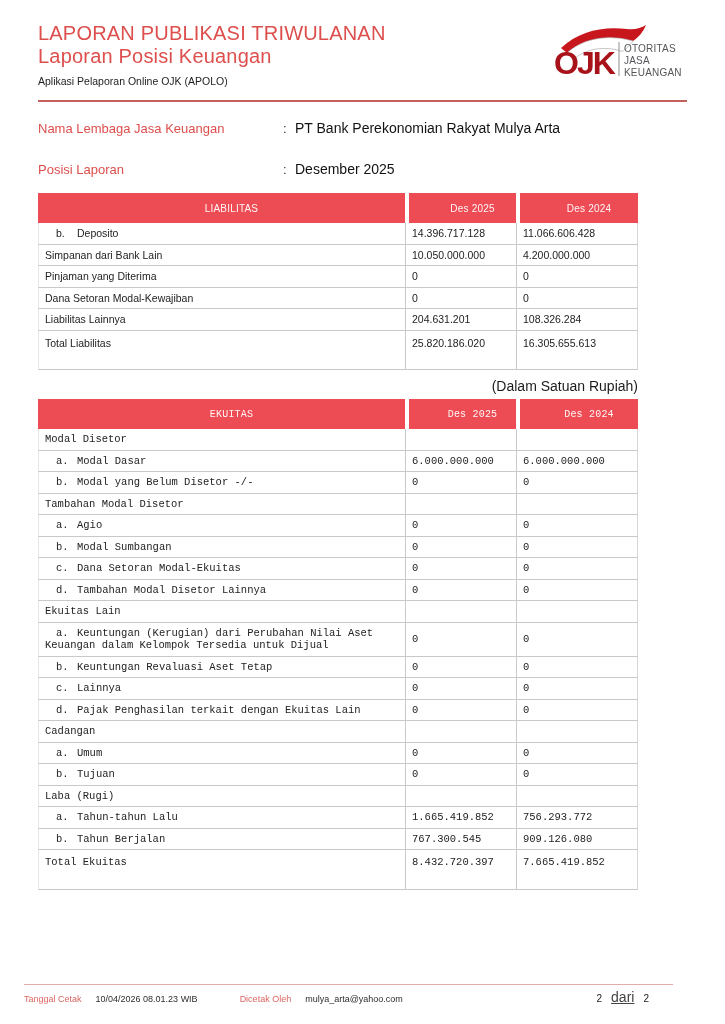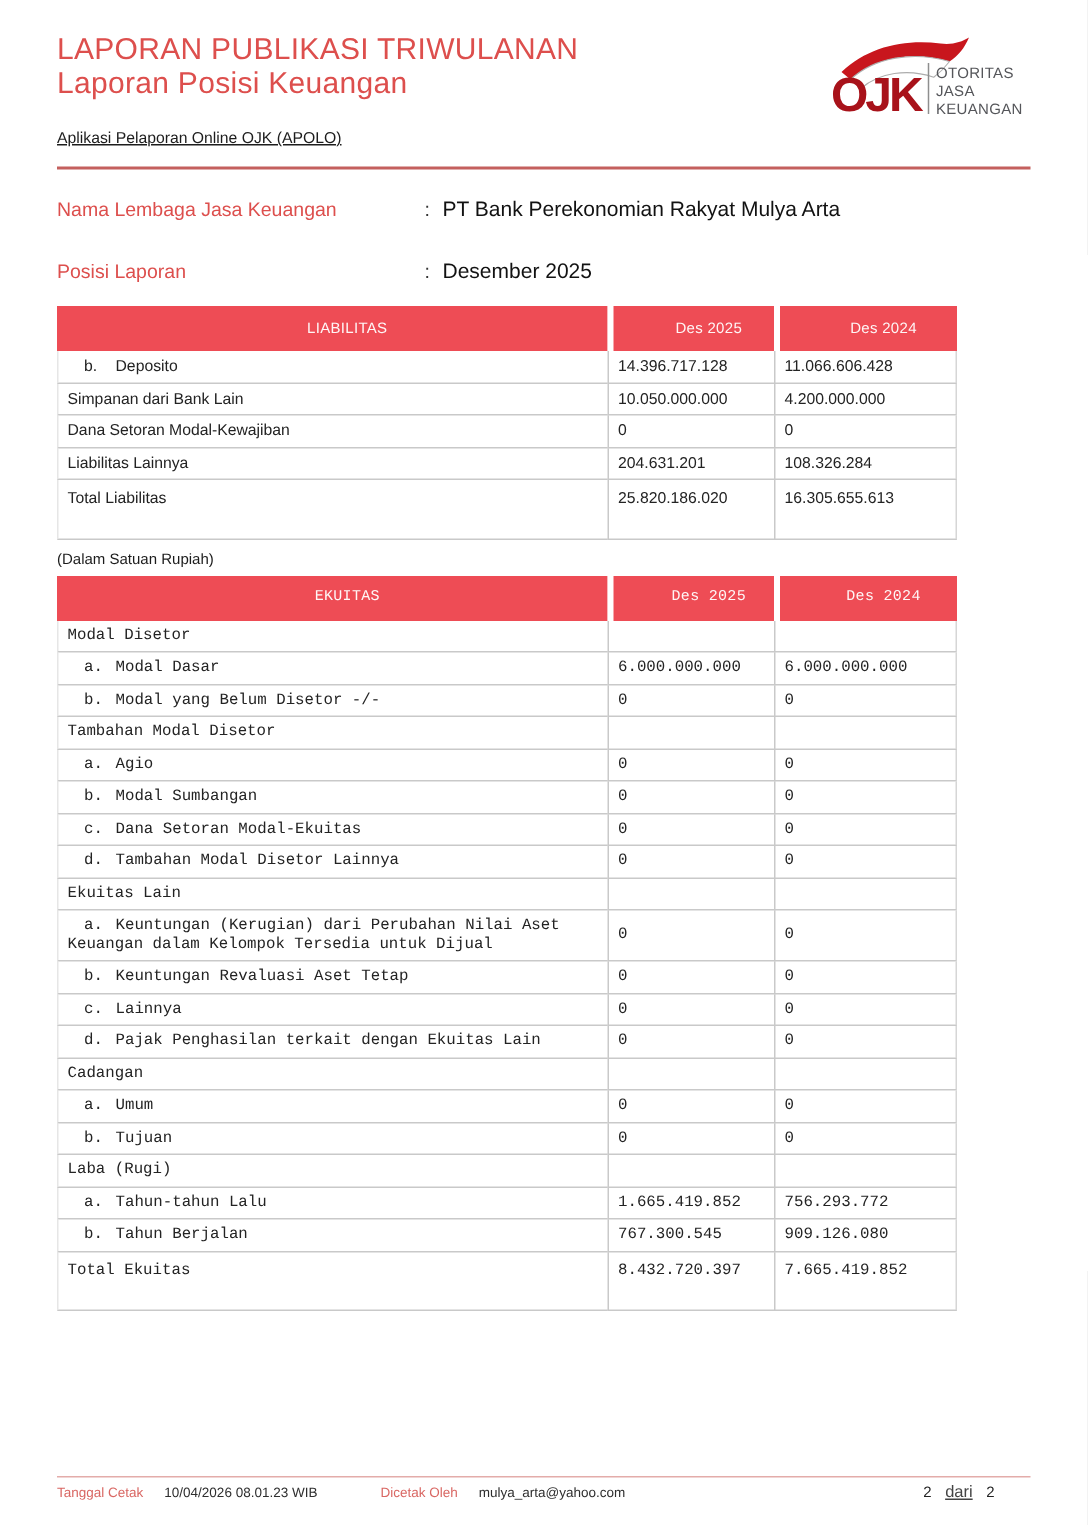--- a/index.html
+++ b/index.html
@@ -15,21 +15,21 @@
   *{margin:0;padding:0;box-sizing:border-box;}
   html,body{background:#e9e9e9;}
   body{font-family:"Liberation Sans","DejaVu Sans",sans-serif;}
   .page{
     position:relative;width:725px;height:1024px;background:#ffffff;
     margin:0 auto;padding:22px 38px 0 38px;overflow:hidden;
   }
   
   .hdr{display:flex;justify-content:space-between;align-items:flex-start;}
   .titles .title-line{font-size:20px;line-height:23px;color:var(--heading-red);font-weight:400;letter-spacing:0.2px;}
-  .app-name{margin-top:18px;font-size:10.5px;color:#1d1d1d;text-decoration:underline;}
+  .app-name{margin-top:7px;font-size:10.5px;color:#1d1d1d;}
   .logo{width:134px;margin-top:2px;flex:none;}
   .rule{margin-top:13px;border-top:2px solid var(--rule-red);width:649px;margin-left:0;}
   
   .meta{margin-top:18px;}
   .meta-row{display:flex;align-items:baseline;}
   .meta-row + .meta-row{margin-top:25px;}
   .meta-label{width:245px;font-size:13px;color:var(--heading-red);}
   .meta-colon{width:12px;font-size:13px;color:#333;}
   .meta-value{font-size:14px;color:#121212;}
   
@@ -47,33 +47,33 @@
     border-bottom:1px solid var(--row-line);vertical-align:middle;height:21px;
     overflow:hidden;
   }
   table.rpt td:first-child{border-left:1px solid #E6E6E6;}
   table.rpt td + td{border-left:1px solid var(--row-line);}
   table.rpt td:last-child{border-right:1px solid #D6D6D6;}
   table.rpt td.c-num{white-space:nowrap;}
   tr.row-total td{height:24px;padding-top:6px;padding-bottom:20px;}
   td.lettered{text-indent:11px;}
   td.lettered .letter{display:inline-block;width:21px;text-indent:0;}
-  .units{width:600px;text-align:left;font-size:10px;color:#1c1c1c;margin-top:8px;}
+  .units{width:600px;text-align:right;font-size:14px;color:#1c1c1c;margin-top:8px;}
   
   .footer{
-    position:absolute;left:38px;top:984px;width:649px;
+    position:absolute;left:24px;top:984px;width:649px;
     border-top:1px solid var(--footer-rule);padding-top:4px;
     display:flex;align-items:baseline;font-size:9px;color:#3a3a3a;
   }
   .f-label{color:#D96763;}
   .f-val{margin-left:14px;color:#2e2e2e;}
   .f-label-2{margin-left:42px;}
   .pages{margin-left:auto;margin-right:24px;display:flex;align-items:baseline;}
   .pages .pg-num{font-size:10px;color:#222;}
-  .pages .pg-sep{font-size:11px;margin:0 9px;color:#444;text-decoration:underline;}
+  .pages .pg-sep{font-size:14px;margin:0 9px;color:#444;text-decoration:underline;}
 </style>
 </head>
 <body>
 
 <div class="page">
 
   <div class="hdr">
     <div class="titles">
       <div class="title-line">LAPORAN PUBLIKASI TRIWULANAN</div>
       <div class="title-line">Laporan Posisi Keuangan</div>
@@ -129,20 +129,25 @@
           <td class="lettered"><span class="letter">b.</span>Deposito</td>
           <td class="c-num">14.396.717.128</td>
           <td class="c-num">11.066.606.428</td>
         </tr>
         <tr class="row-item">
           <td>Simpanan dari Bank Lain</td>
           <td class="c-num">10.050.000.000</td>
           <td class="c-num">4.200.000.000</td>
         </tr>
         <tr class="row-item">
+          <td>Pinjaman yang Diterima</td>
+          <td class="c-num">0</td>
+          <td class="c-num">0</td>
+        </tr>
+        <tr class="row-item">
           <td>Dana Setoran Modal-Kewajiban</td>
           <td class="c-num">0</td>
           <td class="c-num">0</td>
         </tr>
         <tr class="row-item">
           <td>Liabilitas Lainnya</td>
           <td class="c-num">204.631.201</td>
           <td class="c-num">108.326.284</td>
         </tr>
         <tr class="row-total">

